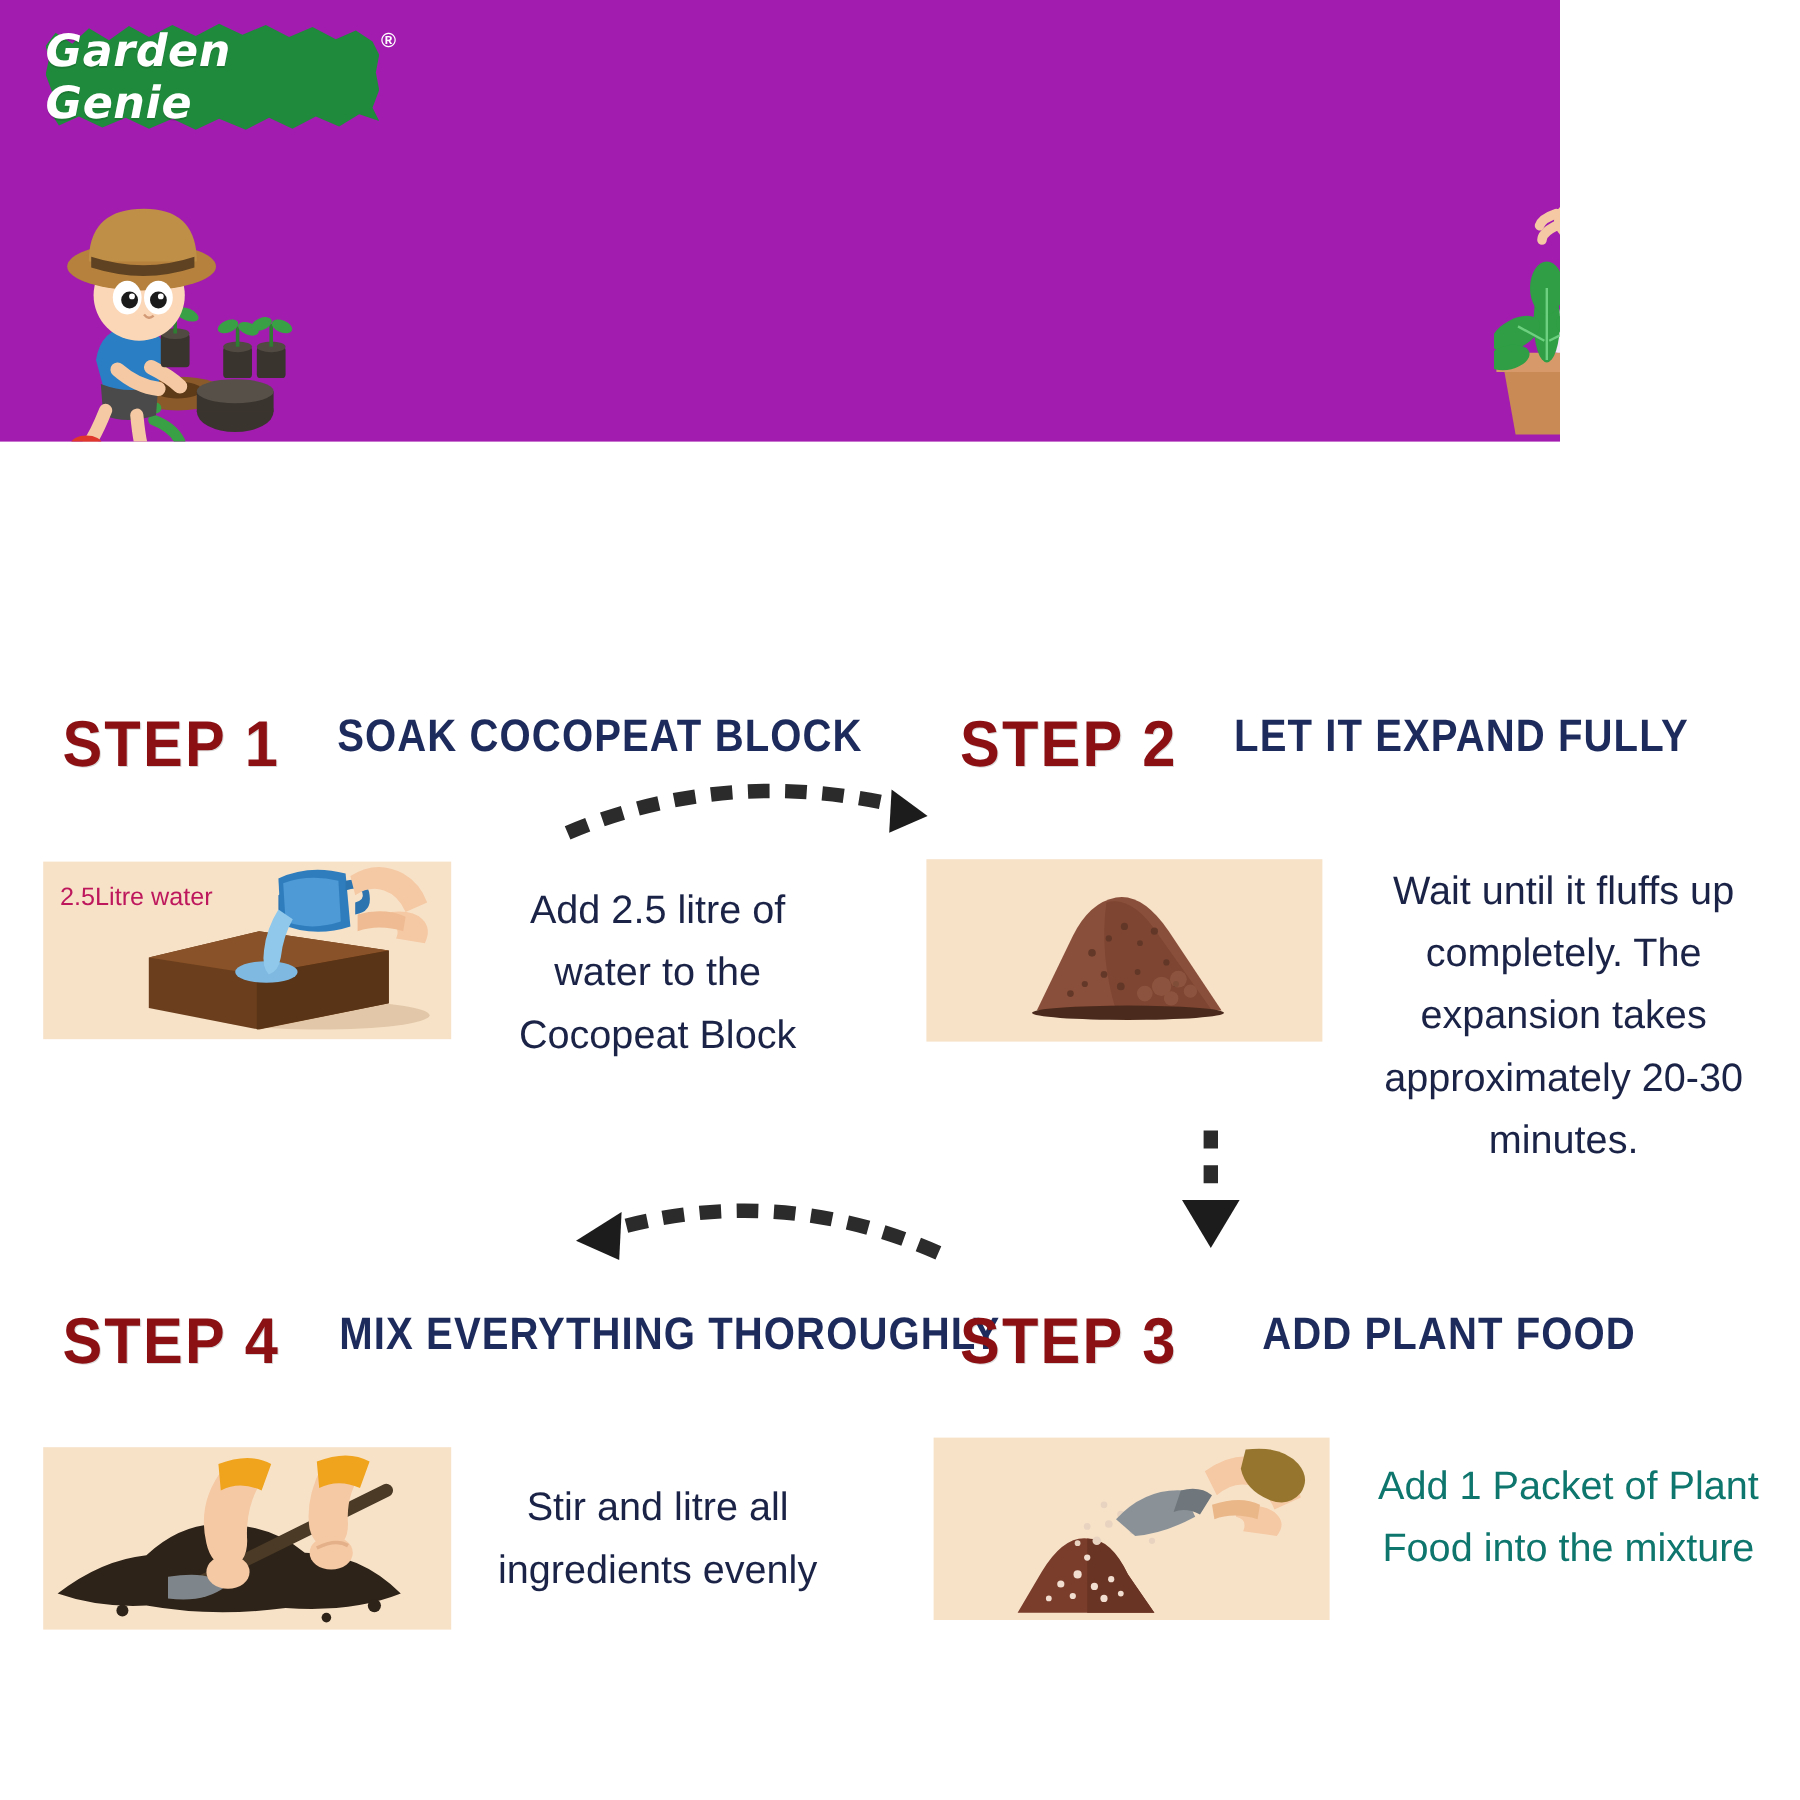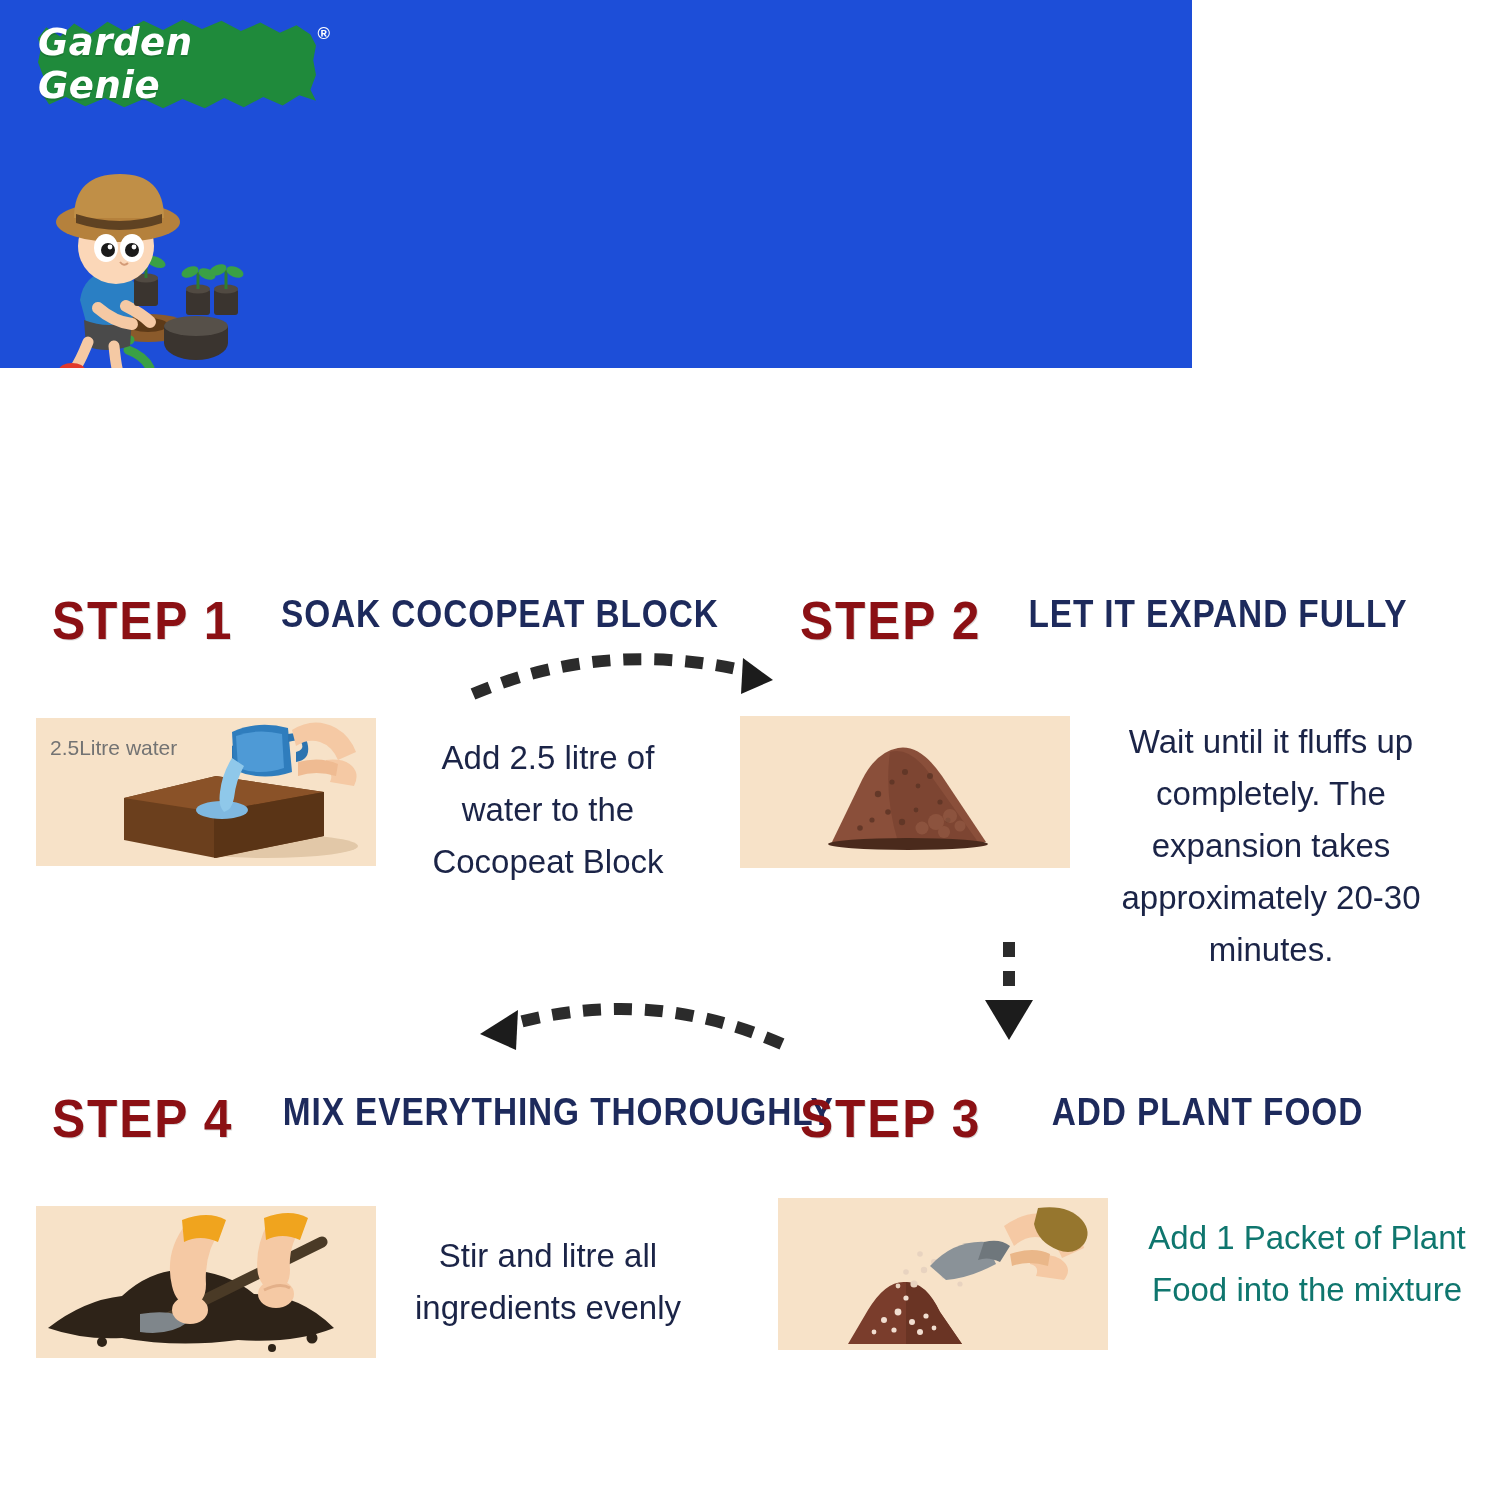--- a/index.html
+++ b/index.html
@@ -7,22 +7,22 @@
     width:1500px;height:1500px;
     background:#ffffff;
     font-family:"Liberation Sans", sans-serif;
     overflow:hidden;
     position:relative;
   }
   #stage{position:relative;width:1500px;height:1500px;}
 
   
   .header{
-    position:absolute;left:0;top:0;width:1192px;height:368px;
-    background:#1d4ed8;
+    position:absolute;left:0;top:0;width:1300px;height:368px;
+    background:#a21caf;
     overflow:hidden;
   }
   .logo{
     position:absolute;left:38px;top:18px;width:278px;height:92px;
   }
   .logo .brush{
     position:absolute;left:0;top:0;width:278px;height:92px;
     background:#1f8a3b;
     border-radius:10px;
     clip-path:polygon(0% 22%,3% 10%,8% 20%,13% 6%,19% 17%,25% 4%,31% 14%,38% 3%,45% 13%,52% 2%,59% 12%,66% 3%,73% 14%,80% 5%,87% 16%,93% 8%,98% 18%,100% 30%,99% 46%,100% 62%,98% 78%,100% 90%,94% 84%,88% 95%,81% 86%,74% 97%,67% 87%,60% 98%,52% 88%,45% 98%,38% 88%,31% 97%,24% 87%,17% 96%,10% 86%,4% 94%,1% 80%,2% 64%,0% 48%,1% 34%);
@@ -72,21 +72,21 @@
   }
   .desc{
     color:#1b2447;
     font-family:"Liberation Sans", sans-serif;
     font-size:33px;line-height:52px;
     text-align:center;
   }
   .desc.dark{color:#0f766e;}
   .pic-label{
     position:absolute;left:14px;top:18px;
-    color:#737373;font-size:21px;
+    color:#be185d;font-size:21px;
     font-family:"Liberation Sans", sans-serif;
   }
   .arrow-svg{position:absolute;}
 
   
 </style>
 </head>
 <body>
 
 <div id="stage">
@@ -261,21 +261,21 @@
     <path d="M18 58 Q150 2 296 36" stroke="#2b2b2b" stroke-width="12" fill="none" stroke-dasharray="18 13" stroke-linecap="butt"></path>
     <path d="M288 22 l30 22 l-32 14 z" fill="#1c1c1c"></path>
   </svg>
 
   <div class="step" style="left:800px;top:592px;width:640px;">
     <div class="step-head">
       <div class="step-num">STEP 2</div>
       <div class="step-title" style="margin-left:14px;width:290px;">LET IT EXPAND FULLY</div>
     </div>
   </div>
-  <div class="step-body" style="position:absolute;left:740px;top:716px;width:720px;">
+  <div class="step-body" style="position:absolute;left:772px;top:716px;width:720px;">
     <div class="pic" style="width:330px;height:152px;">
       <svg width="330" height="152" viewBox="0 0 330 152" style="position:absolute;left:0;top:0;">
         <path d="M92 126 l30 -62 q14 -28 36 -32 q22 -4 44 28 l44 66 z" fill="#8a4f3a"></path>
         <path d="M150 36 q22 -6 44 28 l44 62 l-80 0 q-14 -46 -8 -90 z" fill="#7d4532"></path>
         <ellipse cx="168" cy="128" rx="80" ry="6" fill="#4a2a1c"></ellipse>
         <g fill="#5e3526" opacity=".85">
           <circle cx="138" cy="78" r="3.2"></circle>
             <circle cx="152" cy="66" r="2.6"></circle>
             <circle cx="165" cy="56" r="3"></circle>
           <circle cx="178" cy="70" r="2.4"></circle>

